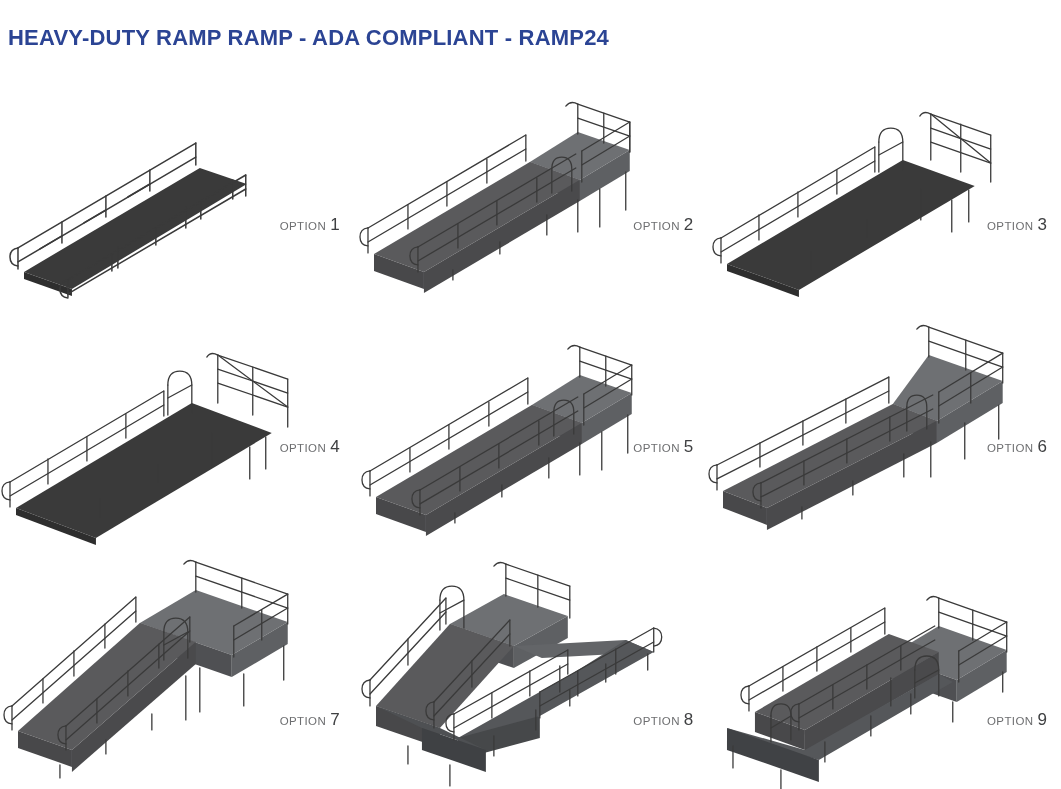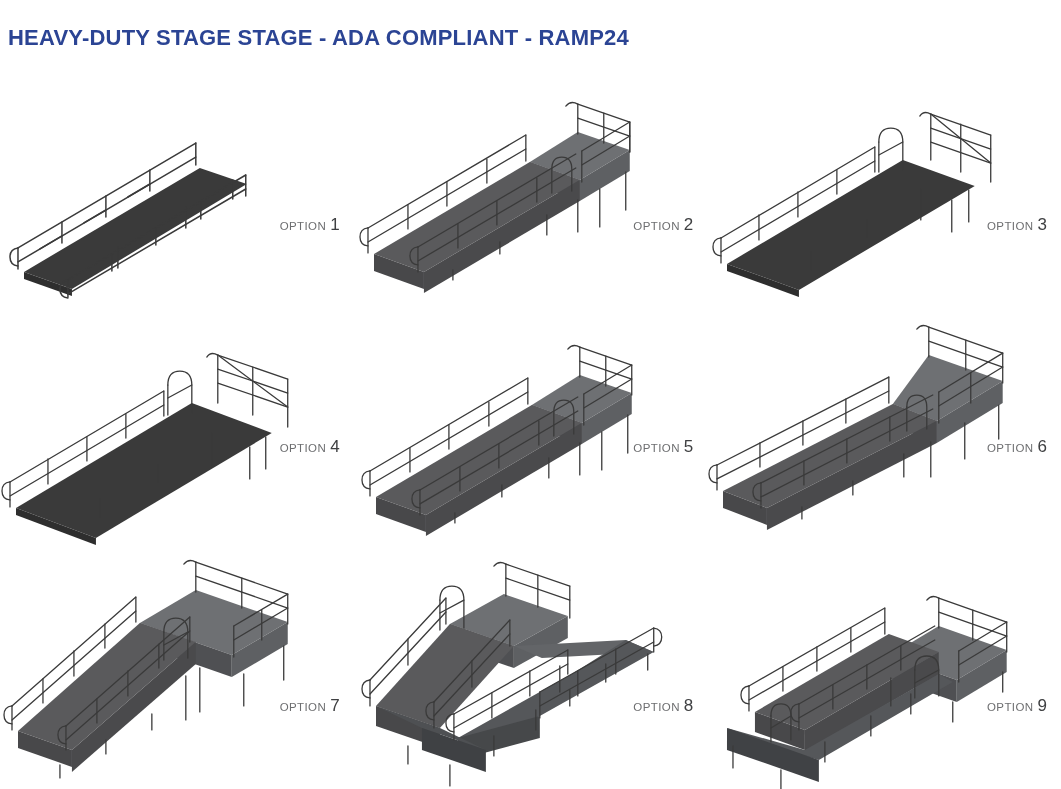--- a/index.html
+++ b/index.html
@@ -66,41 +66,41 @@
   .option-label {
     position: absolute;
     right: 14px;
     bottom: 0;
     white-space: nowrap;
     line-height: 1;
   }
   
   .r1 .option-label { bottom: 78px; }
   .r2 .option-label { bottom: 95px; }
-  .r3 .option-label { bottom: 75px; text-align: right; }
+  .r3 .option-label { bottom: 61px; text-align: right; }
 
   .option-word {
     font-size: 11.5px;
     letter-spacing: 0.4px;
     color: #6d6e70;
     font-family: "Liberation Sans", sans-serif;
   }
   .option-num {
     font-size: 17px;
     color: #3f4042;
     margin-left: 4px;
     font-family: "Liberation Sans", sans-serif;
   }
 </style>
 </head>
 <body>
 
 <div class="page">
 
-  <div class="page-title">HEAVY-DUTY STAGE STAGE - ADA COMPLIANT - RAMP24</div>
+  <div class="page-title">HEAVY-DUTY RAMP RAMP - ADA COMPLIANT - RAMP24</div>
 
   <div class="options-grid">
 
     <div class="option-cell r1">
       <svg class="ramp-figure" viewBox="0 0 354 239" preserveAspectRatio="xMidYMid meet">
         <g fill="none" stroke="#3a3a3a" stroke-width="1.5" stroke-linecap="round" stroke-linejoin="round">
 
           <polygon points="24,200 200,96 247,112 72,217" fill="#3a3a3a" stroke="none"></polygon>
 
           <polygon points="24,200 72,217 72,224 24,207" fill="#2e2e2e" stroke="none"></polygon>

